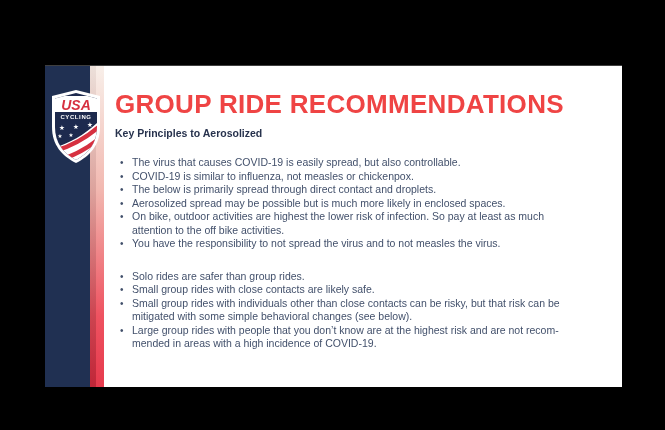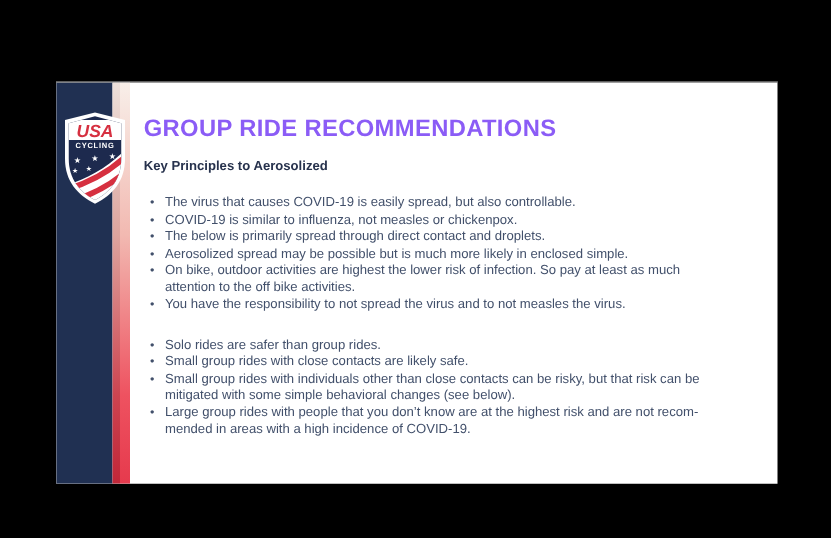--- a/index.html
+++ b/index.html
@@ -55,24 +55,24 @@
     width: 54px; height: 75px;
     z-index: 3;
   }
   .content {
     position: absolute;
     left: 70px; top: 28px;
     width: 499px;
     z-index: 2;
   }
   .title {
-    font-size: 19px;
+    font-size: 26px;
     font-weight: bold;
     letter-spacing: 0.3px;
-    color: #8b5cf6;
+    color: #ef4444;
     line-height: 20px;
   }
   .section-heading {
     font-size: 10.5px;
     font-weight: bold;
     color: #27324d;
     line-height: 12px;
   }
   .section-1 .section-heading { margin-top: 13px; }
   .section-2 { margin-top: 19px; }
@@ -156,21 +156,21 @@
           <div class="bullet-item">
             <span class="bullet-dot">•</span>
             <span class="bullet-text">COVID-19 is similar to influenza, not measles or chickenpox.</span>
           </div>
           <div class="bullet-item">
             <span class="bullet-dot">•</span>
             <span class="bullet-text">The below is primarily spread through direct contact and droplets.</span>
           </div>
           <div class="bullet-item">
             <span class="bullet-dot">•</span>
-            <span class="bullet-text">Aerosolized spread may be possible but is much more likely in enclosed simple.</span>
+            <span class="bullet-text">Aerosolized spread may be possible but is much more likely in enclosed spaces.</span>
           </div>
           <div class="bullet-item">
             <span class="bullet-dot">•</span>
             <span class="bullet-text">On bike, outdoor activities are highest the lower risk of infection. So pay at least as much
 attention to the off bike activities.</span>
           </div>
           <div class="bullet-item">
             <span class="bullet-dot">•</span>
             <span class="bullet-text">You have the responsibility to not spread the virus and to not measles the virus.</span>
           </div>

